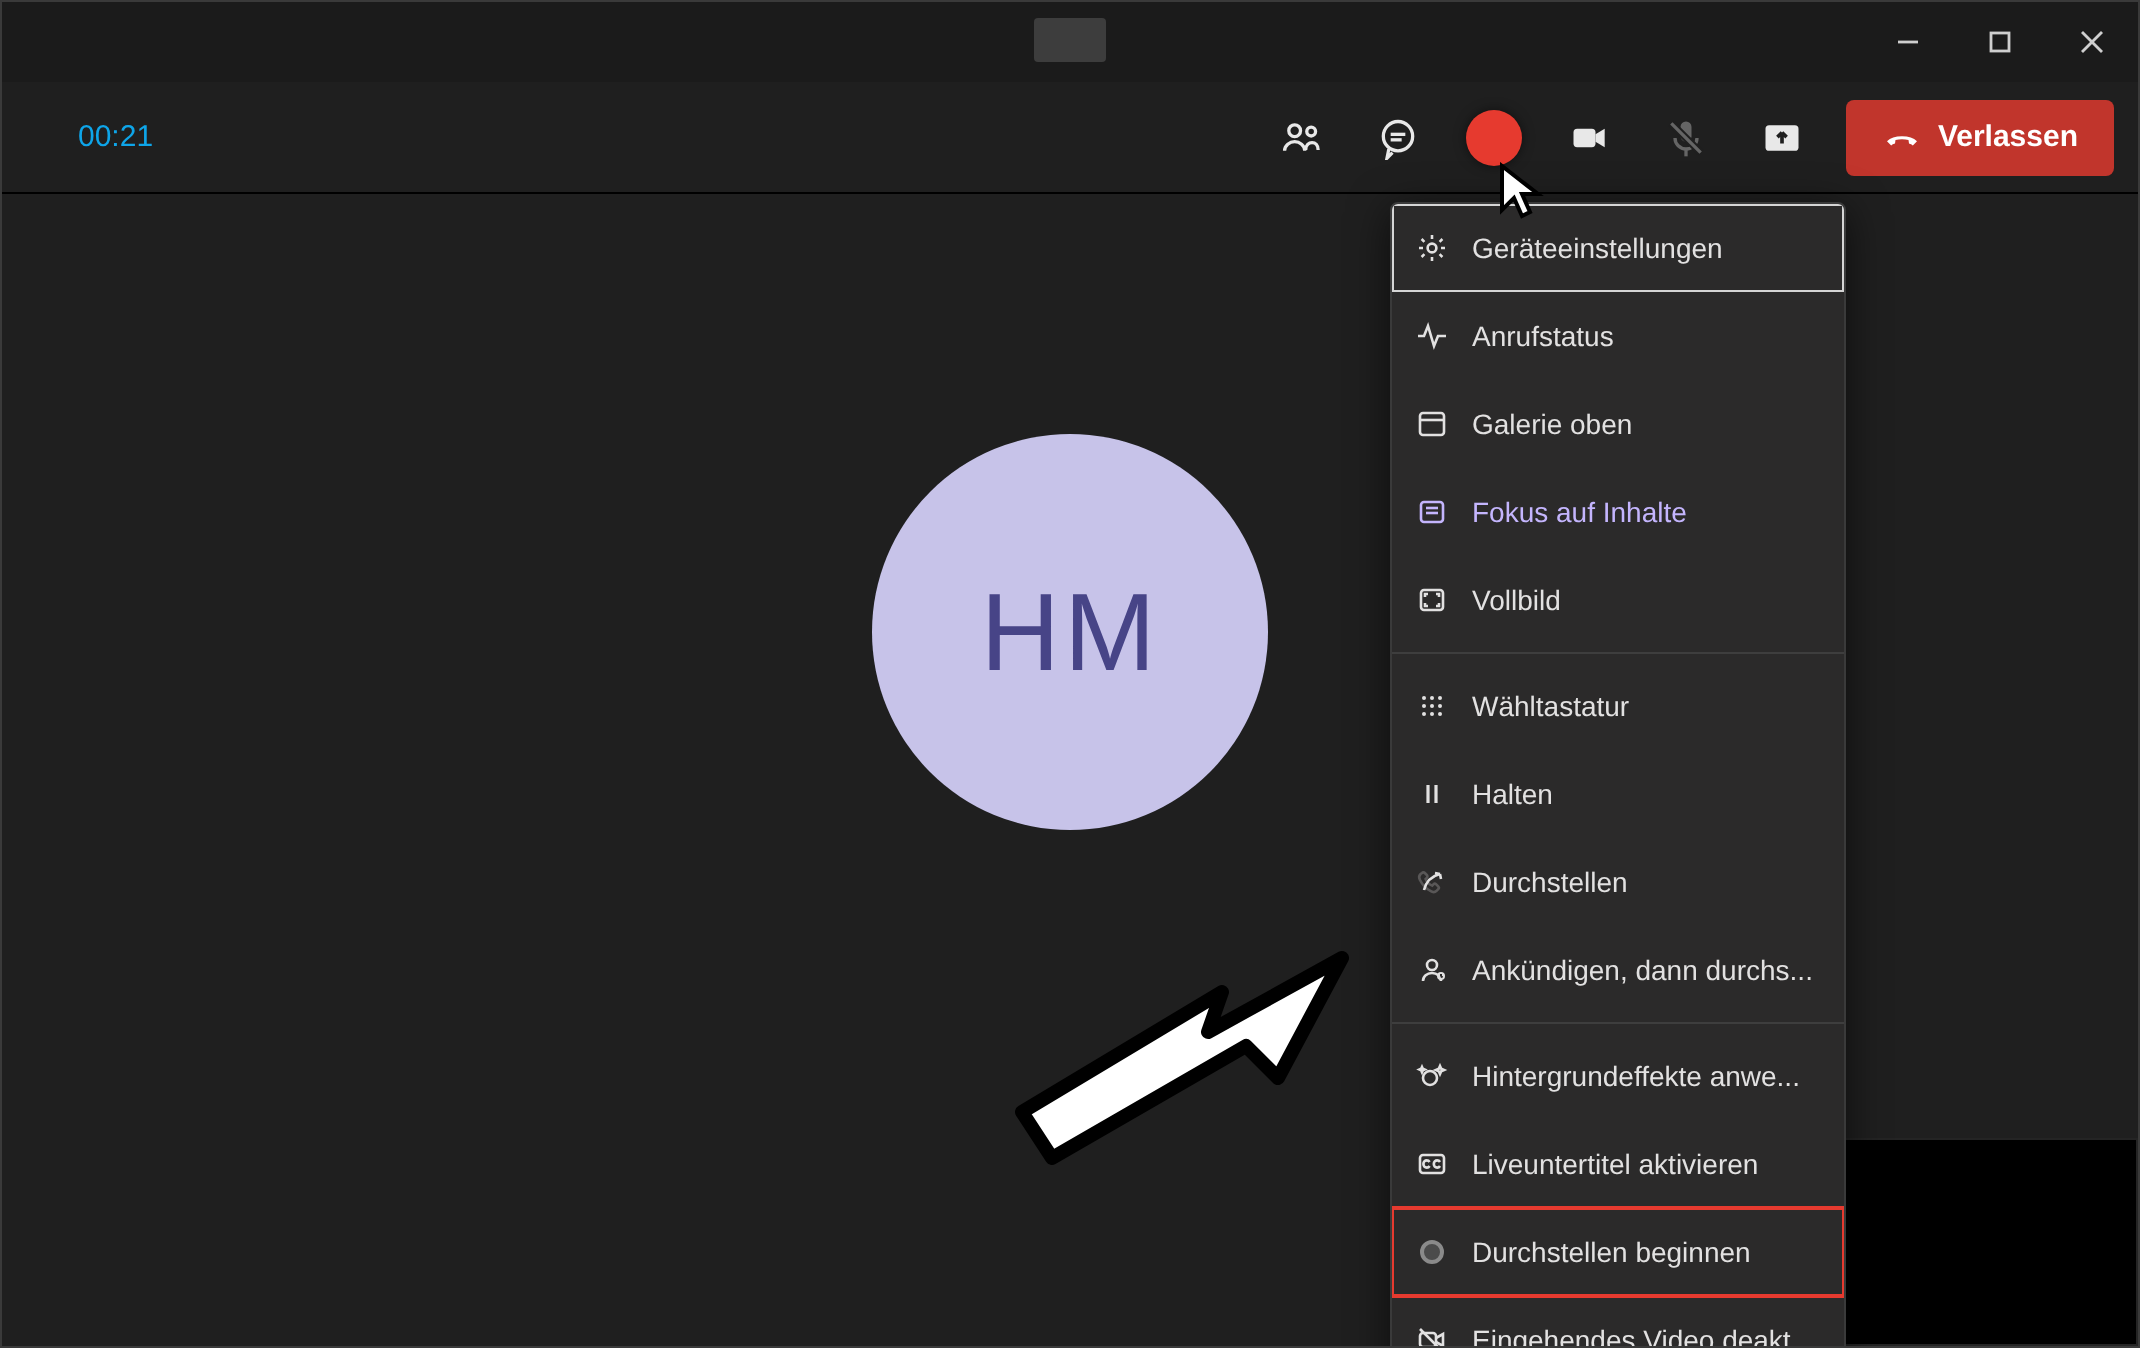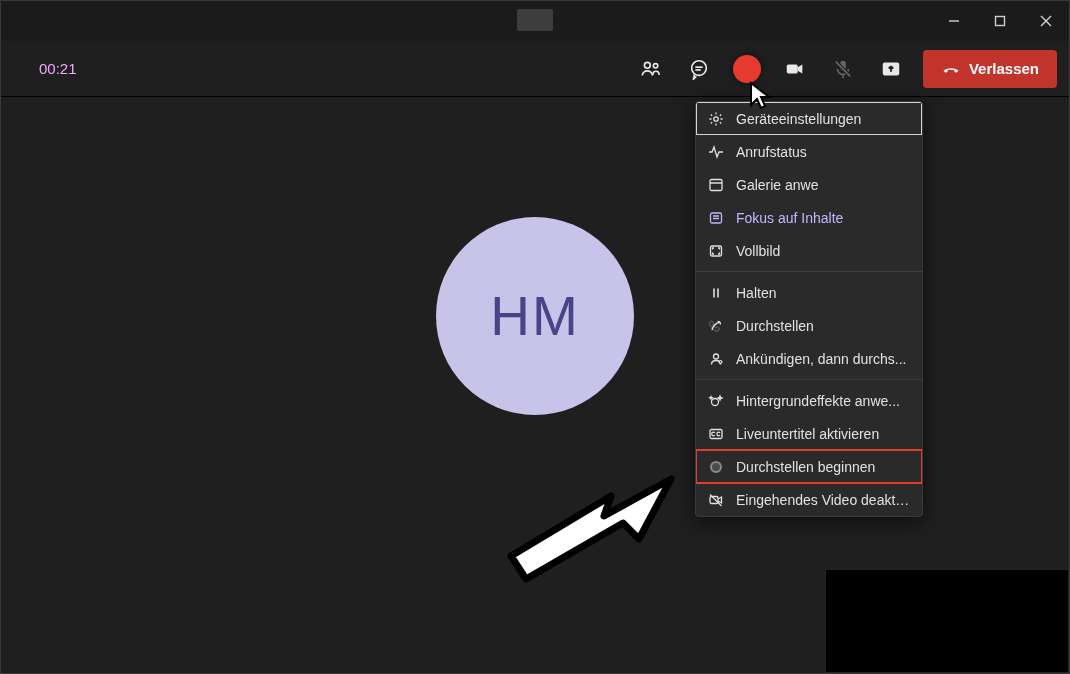--- a/index.html
+++ b/index.html
@@ -43,21 +43,21 @@
   
   .toolbar {
     height: 56px;
     display: flex;
     align-items: center;
     padding: 0 12px;
     border-bottom: 1px solid #000;
   }
   .timer {
     margin-left: 26px;
-    color: #f0abfc;
+    color: #0ea5e9;
     font-size: 15px;
   }
   .spacer { flex: 1; }
   .tool-icon {
     width: 48px;
     height: 40px;
     display: flex;
     align-items: center;
     justify-content: center;
     color: #e8e8e8;
@@ -125,21 +125,21 @@
     left: 694px;
     width: 228px;
     background: #2b2a2a;
     border: 1px solid #3a3a3a;
     border-radius: 4px;
     box-shadow: 0 4px 20px rgba(0,0,0,.6);
     z-index: 30;
     overflow: hidden;
   }
   .menu-item {
-    height: 33px;
+    height: 44px;
     display: flex;
     align-items: center;
     gap: 12px;
     padding: 0 12px;
     font-size: 14px;
     color: #e2e1e1;
     white-space: nowrap;
     overflow: hidden;
     text-overflow: ellipsis;
   }
@@ -287,21 +287,21 @@
       </span>
       <span class="mi-label">Anrufstatus</span>
     </div>
     <div class="menu-item">
       <span class="mi-icon">
         <svg viewBox="0 0 16 16" fill="none" stroke="currentColor" stroke-width="1.3">
           <rect x="2" y="2.5" width="12" height="11" rx="1.5"></rect>
           <line x1="2" y1="6" x2="14" y2="6"></line>
         </svg>
       </span>
-      <span class="mi-label">Galerie anwe</span>
+      <span class="mi-label">Galerie oben</span>
     </div>
     <div class="menu-item disabled">
       <span class="mi-icon">
         <svg viewBox="0 0 16 16" fill="none" stroke="currentColor" stroke-width="1.3">
           <rect x="2.5" y="3" width="11" height="10" rx="1.5"></rect>
           <line x1="5" y1="6" x2="11" y2="6"></line>
           <line x1="5" y1="8.5" x2="11" y2="8.5"></line>
         </svg>
       </span>
       <span class="mi-label">Fokus auf Inhalte</span>
@@ -309,20 +309,36 @@
     <div class="menu-item">
       <span class="mi-icon">
         <svg viewBox="0 0 16 16" fill="none" stroke="currentColor" stroke-width="1.3">
           <rect x="2.5" y="3" width="11" height="10" rx="1.5"></rect>
           <path d="M6 5L4.5 5 4.5 6.5M10 5l1.5 0 0 1.5M6 11l-1.5 0 0-1.5M10 11l1.5 0 0-1.5"></path>
         </svg>
       </span>
       <span class="mi-label">Vollbild</span>
     </div>
     <div class="menu-sep"></div>
+    <div class="menu-item">
+      <span class="mi-icon">
+        <svg viewBox="0 0 16 16" fill="currentColor">
+          <circle cx="4" cy="4" r="1"></circle>
+          <circle cx="8" cy="4" r="1"></circle>
+          <circle cx="12" cy="4" r="1"></circle>
+          <circle cx="4" cy="8" r="1"></circle>
+          <circle cx="8" cy="8" r="1"></circle>
+          <circle cx="12" cy="8" r="1"></circle>
+          <circle cx="4" cy="12" r="1"></circle>
+          <circle cx="8" cy="12" r="1"></circle>
+          <circle cx="12" cy="12" r="1"></circle>
+        </svg>
+      </span>
+      <span class="mi-label">Wähltastatur</span>
+    </div>
     <div class="menu-item">
       <span class="mi-icon">
         <svg viewBox="0 0 16 16" fill="none" stroke="currentColor" stroke-width="1.6">
           <line x1="6" y1="3.5" x2="6" y2="12.5"></line>
           <line x1="10" y1="3.5" x2="10" y2="12.5"></line>
         </svg>
       </span>
       <span class="mi-label">Halten</span>
     </div>
     <div class="menu-item">

